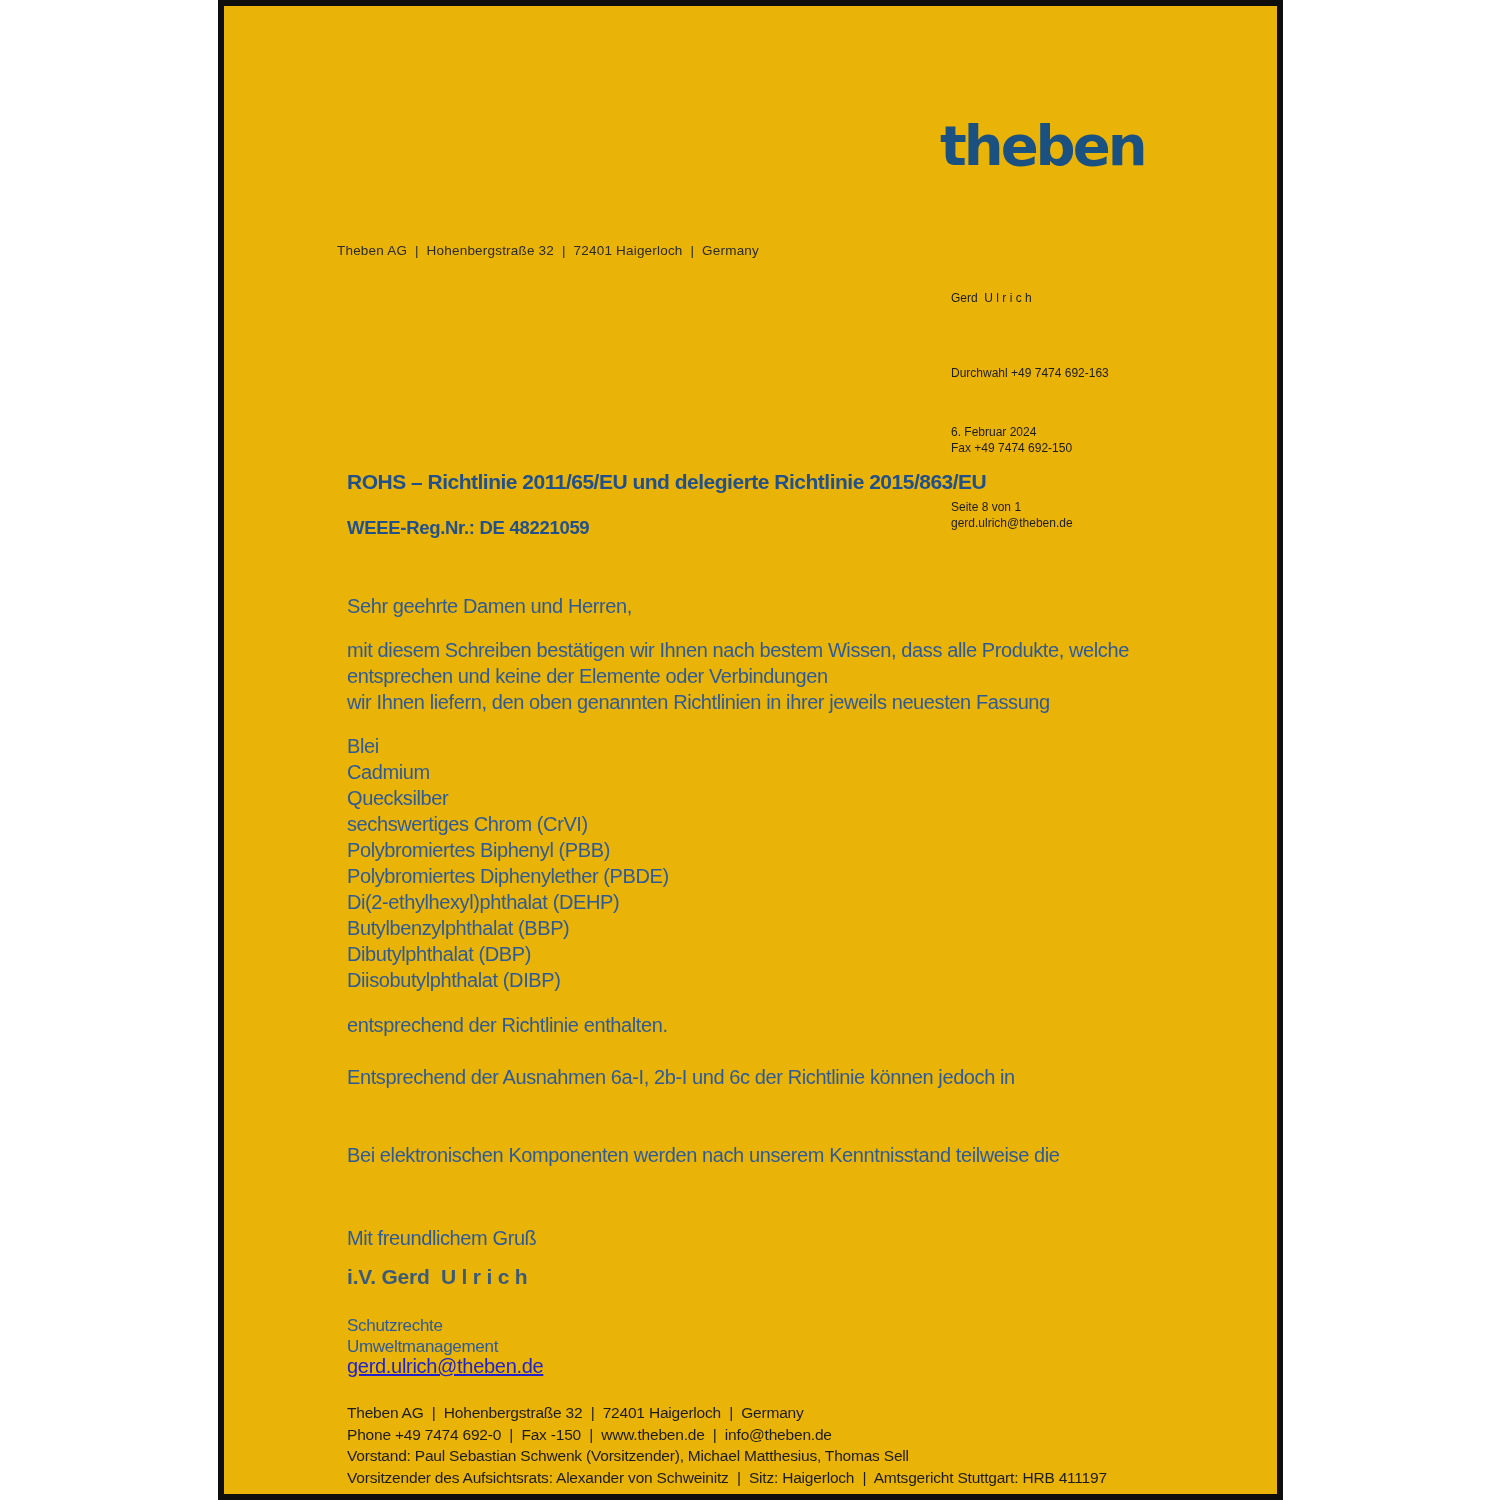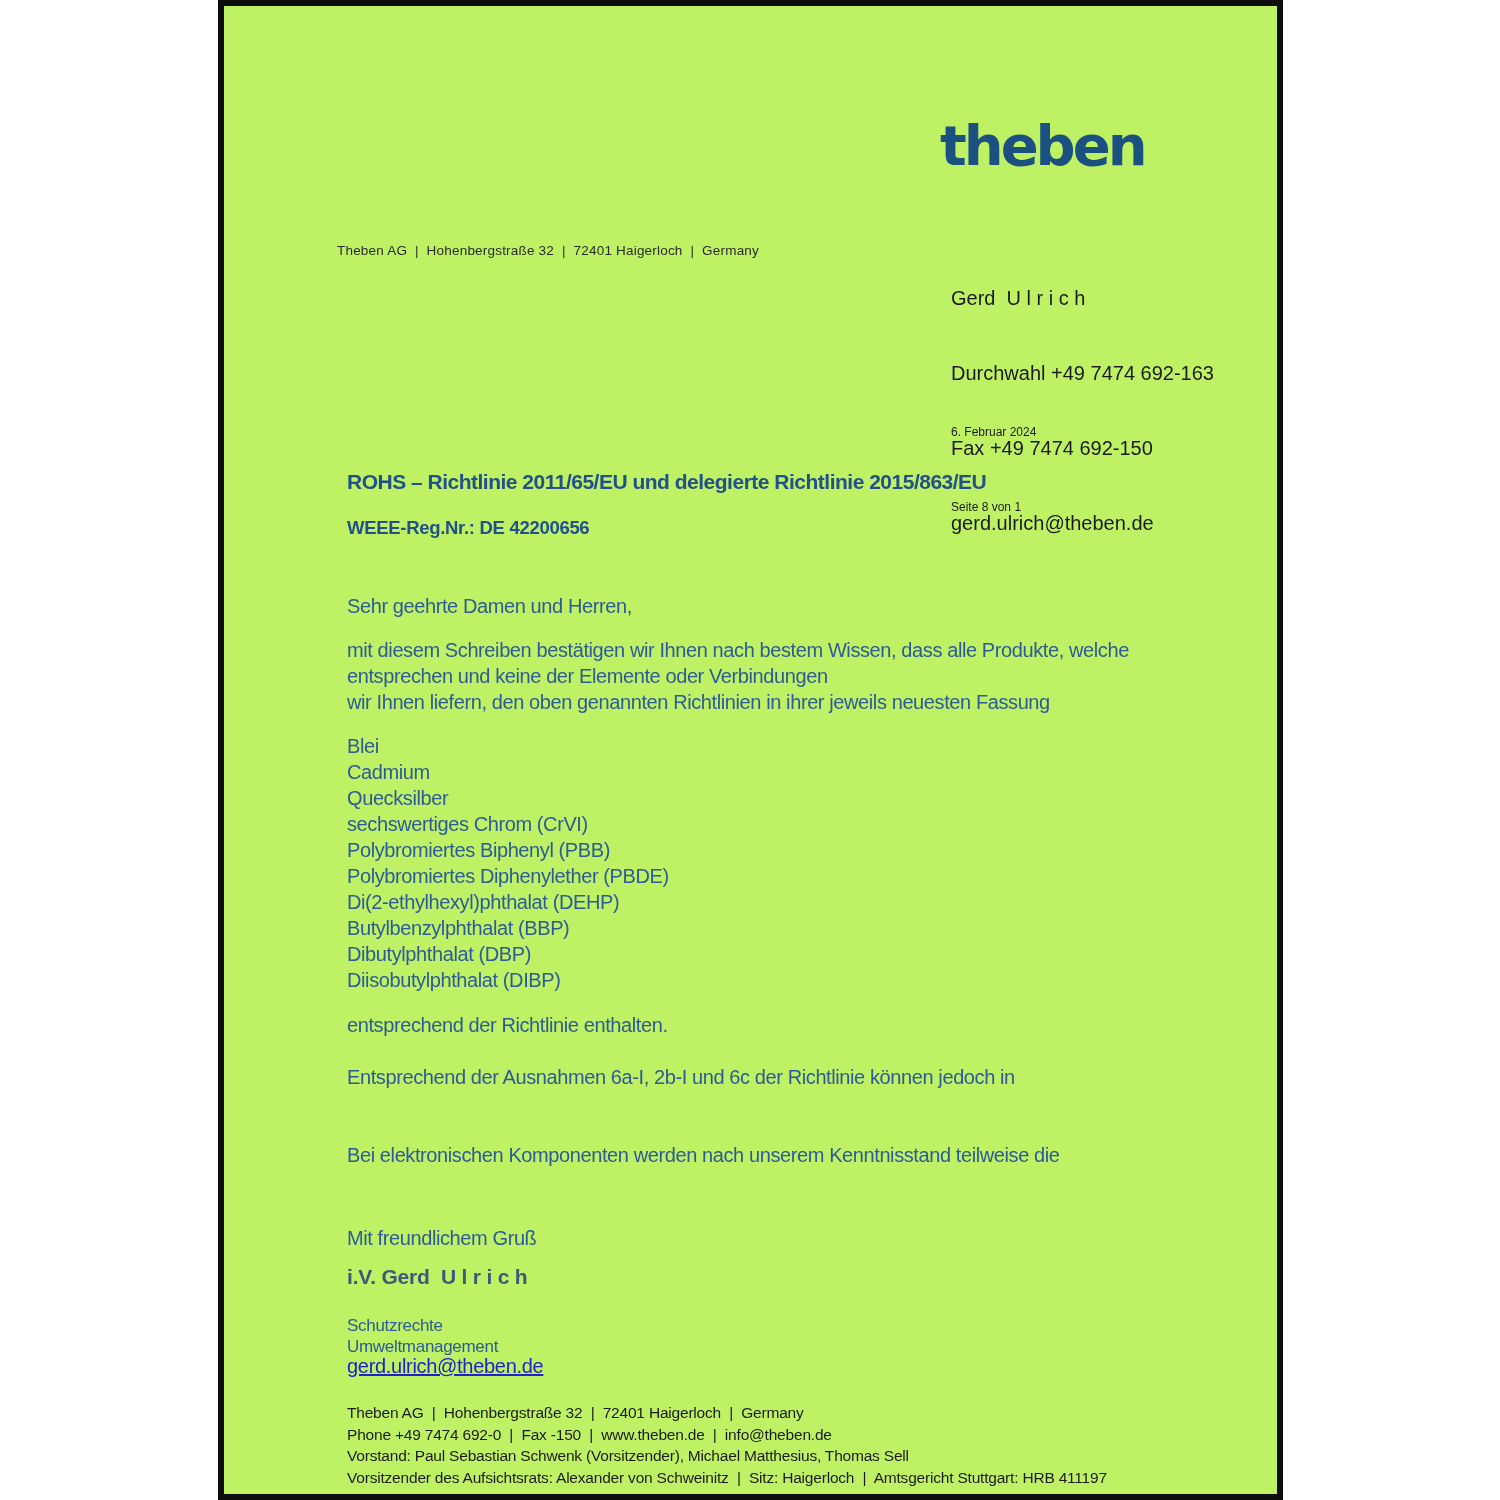--- a/index.html
+++ b/index.html
@@ -10,21 +10,21 @@
     background: #ffffff;
     font-family: "Liberation Sans", sans-serif;
     -webkit-font-smoothing: antialiased;
   }
   .page {
     position: absolute;
     left: 218px;
     top: 0;
     width: 1065px;
     height: 1500px;
-    background: #bef264;
+    background: #eab308;
     border: 6px solid #0e0e0e;
     box-sizing: border-box;
     overflow: hidden;
   }
   .abs { position: absolute; white-space: pre; }
 
   
   .sender-line {
     left: 113px; top: 237px;
     font-size: 13.5px;
@@ -35,21 +35,21 @@
     left: 716px; top: 112px;
     font-family: "DejaVu Sans", sans-serif;
     font-weight: bold;
     font-size: 56px;
     letter-spacing: -3px;
     color: #1b5180;
     line-height: 1;
   }
   .contact-block {
     left: 727px; top: 230px;
-    font-size: 20px;
+    font-size: 12px;
     line-height: 25px;
     color: #1c1c1c;
   }
   .date-block {
     left: 727px; top: 364px;
     font-size: 12px;
     line-height: 25px;
     color: #1c1c1c;
   }
 
@@ -127,21 +127,21 @@
     <div class="line">Fax +49 7474 692-150</div>
     <div class="line">gerd.ulrich@theben.de</div>
   </div>
 
   <div class="abs date-block">
     <div class="line">6. Februar 2024</div>
     <div class="line">Seite 8 von 1</div>
   </div>
 
   <div class="abs subject-title">ROHS – Richtlinie 2011/65/EU und delegierte Richtlinie 2015/863/EU</div>
-  <div class="abs weee-line">WEEE-Reg.Nr.: DE 42200656</div>
+  <div class="abs weee-line">WEEE-Reg.Nr.: DE 48221059</div>
 
   <div class="abs body-text salutation">Sehr geehrte Damen und Herren,</div>
 
   <div class="abs body-text para-intro"><div class="line">mit diesem Schreiben bestätigen wir Ihnen nach bestem Wissen, dass alle Produkte, welche</div><div class="line">entsprechen und keine der Elemente oder Verbindungen</div><div class="line">wir Ihnen liefern, den oben genannten Richtlinien in ihrer jeweils neuesten Fassung</div></div>
 
   <div class="abs body-text substances"><div class="line">Blei</div><div class="line">Cadmium</div><div class="line">Quecksilber</div><div class="line">sechswertiges Chrom (CrVI)</div><div class="line">Polybromiertes Biphenyl (PBB)</div><div class="line">Polybromiertes Diphenylether (PBDE)</div><div class="line">Di(2-ethylhexyl)phthalat (DEHP)</div><div class="line">Butylbenzylphthalat (BBP)</div><div class="line">Dibutylphthalat (DBP)</div><div class="line">Diisobutylphthalat (DIBP)</div></div>
 
   <div class="abs body-text para-after">entsprechend der Richtlinie enthalten.</div>
 
   <div class="abs body-text para-exc"><div class="line">Entsprechend der Ausnahmen 6a-I, 2b-I und 6c der Richtlinie können jedoch in</div></div>

